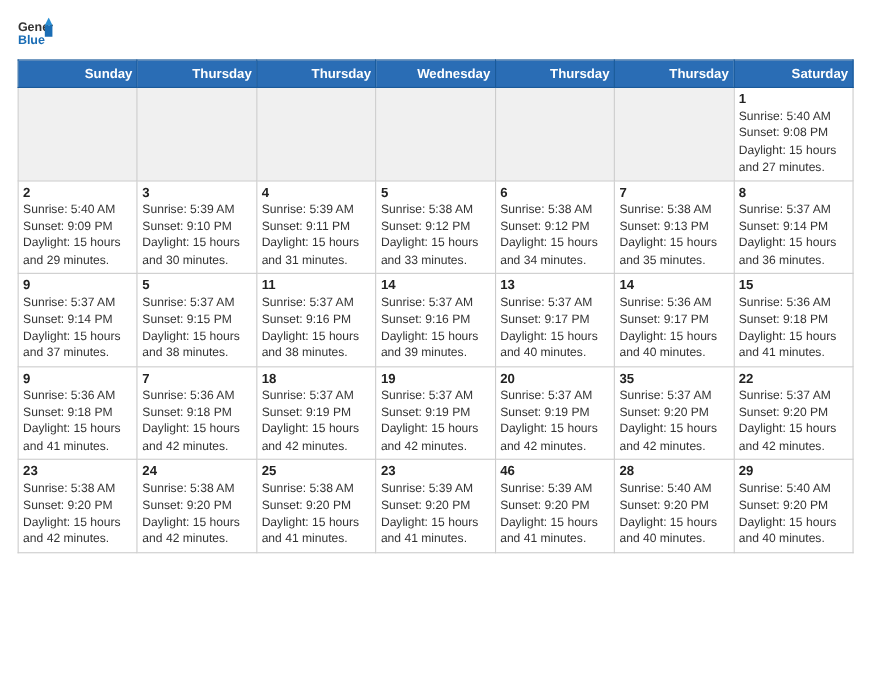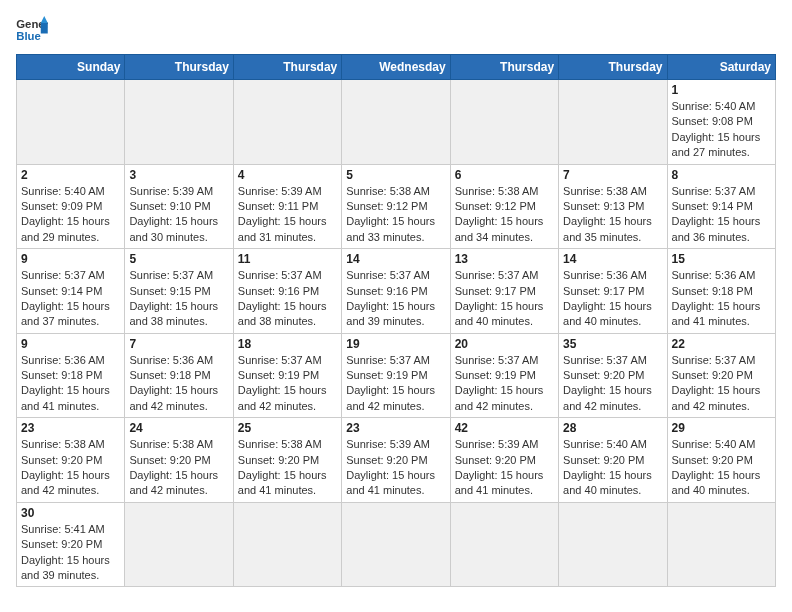--- a/index.html
+++ b/index.html
@@ -227,39 +227,27 @@
           </td>
           <td>
             <span class="day-number">25</span>
             <div class="day-info">Sunrise: 5:38 AM<br>Sunset: 9:20 PM<br>Daylight: 15 hours<br>and 41 minutes.</div>
           </td>
           <td>
             <span class="day-number">23</span>
             <div class="day-info">Sunrise: 5:39 AM<br>Sunset: 9:20 PM<br>Daylight: 15 hours<br>and 41 minutes.</div>
           </td>
           <td>
-            <span class="day-number">42</span>
+            <span class="day-number">46</span>
             <div class="day-info">Sunrise: 5:39 AM<br>Sunset: 9:20 PM<br>Daylight: 15 hours<br>and 41 minutes.</div>
           </td>
           <td>
             <span class="day-number">28</span>
             <div class="day-info">Sunrise: 5:40 AM<br>Sunset: 9:20 PM<br>Daylight: 15 hours<br>and 40 minutes.</div>
           </td>
           <td>
             <span class="day-number">29</span>
             <div class="day-info">Sunrise: 5:40 AM<br>Sunset: 9:20 PM<br>Daylight: 15 hours<br>and 40 minutes.</div>
           </td>
-        </tr>
-        <tr class="last-row">
-          <td>
-            <span class="day-number">30</span>
-            <div class="day-info">Sunrise: 5:41 AM<br>Sunset: 9:20 PM<br>Daylight: 15 hours<br>and 39 minutes.</div>
-          </td>
-          <td class="empty"></td>
-          <td class="empty"></td>
-          <td class="empty"></td>
-          <td class="empty"></td>
-          <td class="empty"></td>
-          <td class="empty"></td>
         </tr>
       </tbody>
   </table>
 </div>
 
 </body></html>

